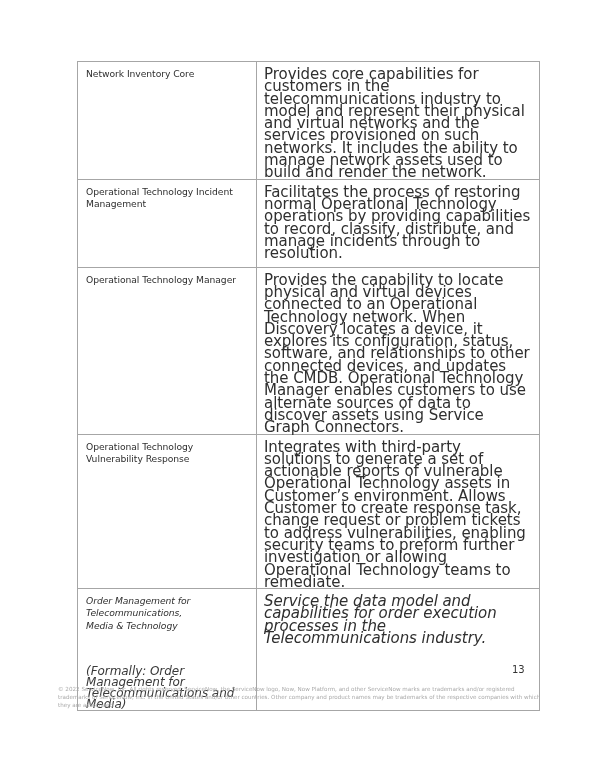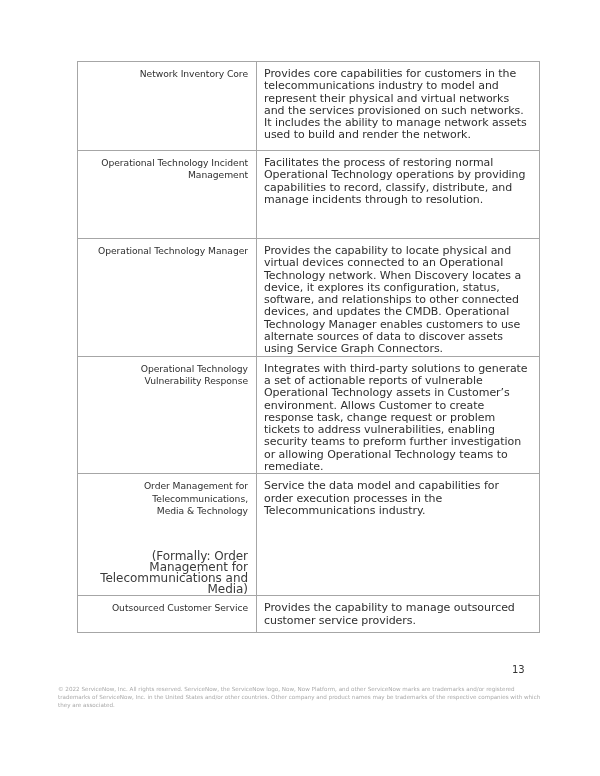--- a/index.html
+++ b/index.html
@@ -26,41 +26,40 @@
       left: 77px;
       top: 61px;
       width: 463px;
       border-collapse: collapse;
       table-layout: fixed;
     }
     table.products td {
       border: 1px solid #a6a6a6;
       vertical-align: top;
       padding: 6px 8px 0 8px;
-      font-size: 11px;
+      font-size: 15px;
       line-height: 12.3px;
       letter-spacing: -0.05px;
       color: #2f2f2f;
     }
     table.products td.name {
       width: 162px;
       font-size: 9.2px;
       padding-left: 8px;
-      text-align: right;
     }
     table.products td.desc {
       padding-left: 7px;
     }
     .row-1 td { height: 82px; }
     .row-2 td { height: 81px; }
     .row-3 td { height: 104px; }
     .row-4 td { height: 91px; }
     .row-5 td { height: 41px; }
     .row-6 td { height: 29px; }
-    .row-7 td { height: 86px; }
+    .row-7 td { height: 86px; font-style: italic; }
     .row-8 td { height: 30px; }
 
     .formerly {
       display: block;
       margin-top: 34px;
       font-size: 12px;
       line-height: 11px;
       color: #3a3a3a;
     }
     .name-line { display: block; }
@@ -116,25 +115,19 @@
       </tr>
       <tr class="row-7">
         <td class="name">
           <span class="name-line">Order Management for</span>
           <span class="name-line">Telecommunications,</span>
           <span class="name-line">Media &amp; Technology</span>
           <span class="formerly">(Formally: Order Management for Telecommunications and Media)</span>
         </td>
         <td class="desc">Service the data model and capabilities for order execution processes in the Telecommunications industry.</td>
       </tr>
-      <tr class="row-8">
-        <td class="name">
-          <span class="name-line">Outsourced Customer Service</span>
-        </td>
-        <td class="desc">Provides the capability to manage outsourced customer service providers.</td>
-      </tr>
     </tbody>
   </table>
 
   <div class="page-number">13</div>
 
   <div class="footer">© 2022 ServiceNow, Inc. All rights reserved. ServiceNow, the ServiceNow logo, Now, Now Platform, and other ServiceNow marks are trademarks and/or registered trademarks of ServiceNow, Inc. in the United States and/or other countries. Other company and product names may be trademarks of the respective companies with which they are associated.</div>
 </div>
 
 </body></html>

